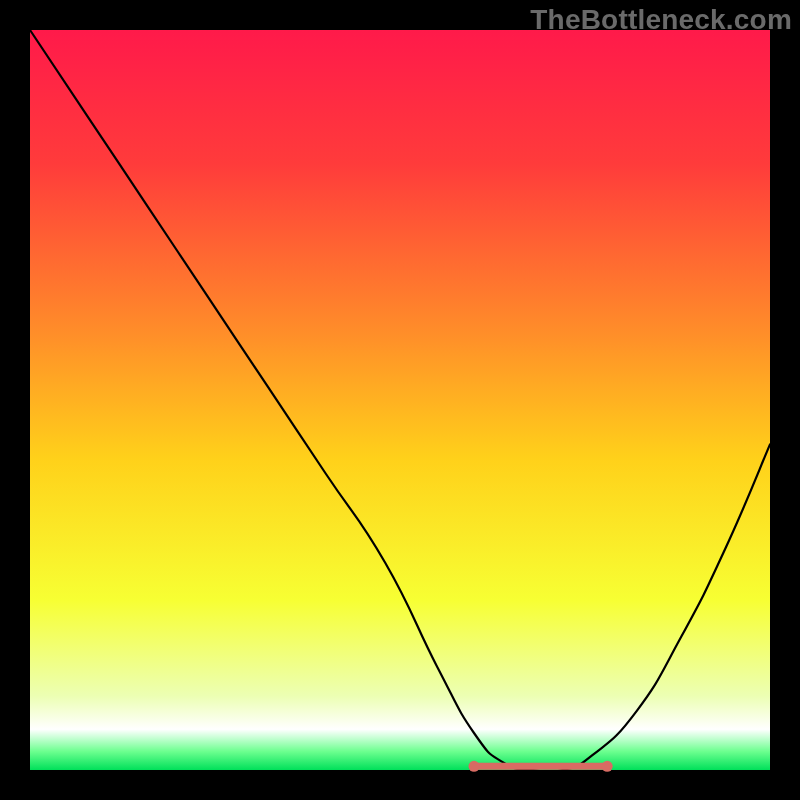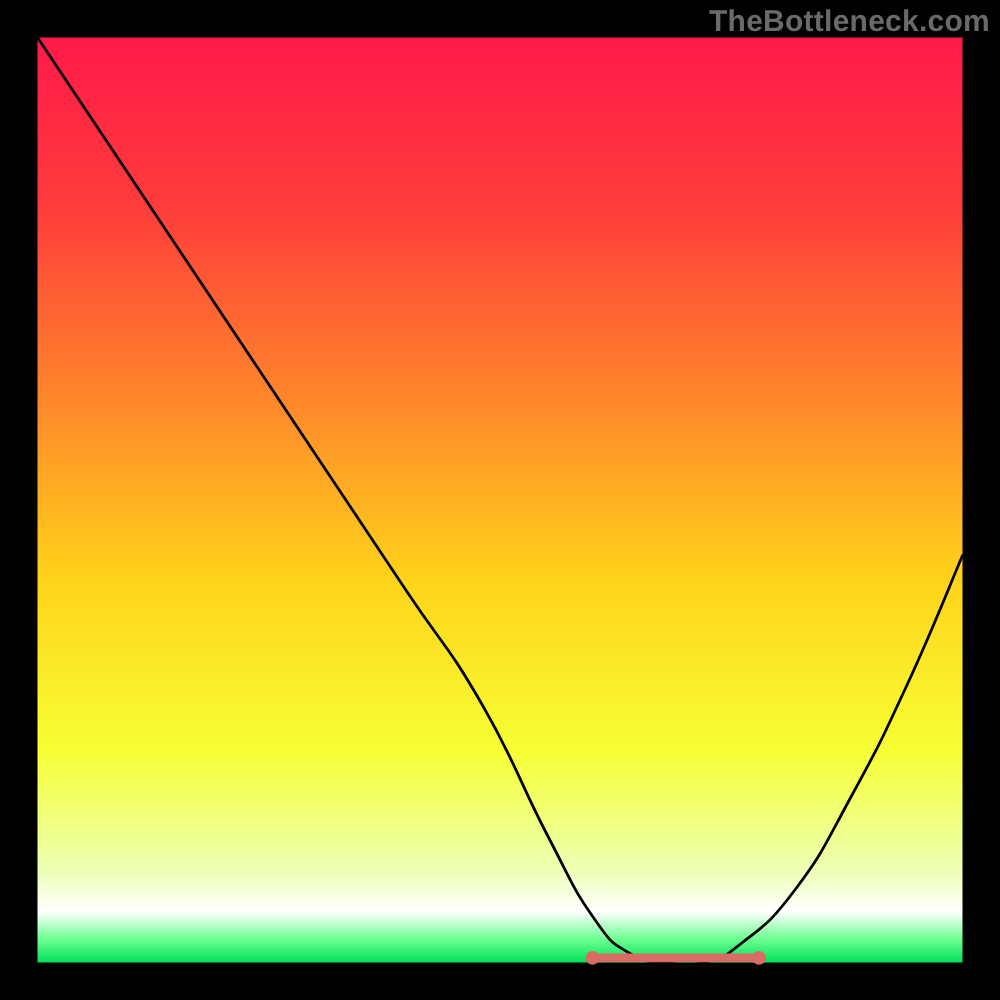--- a/index.html
+++ b/index.html
@@ -17,21 +17,21 @@
     top: 0;
     width: 800px;
     height: 800px;
     background: #000;
   }
   .watermark {
     position: absolute;
     top: 4px;
     right: 8px;
     color: #6a6a6a;
-    font-size: 24px;
+    font-size: 28px;
     font-weight: 600;
     letter-spacing: 0.2px;
     z-index: 5;
   }
   svg {
     position: absolute;
     left: 0;
     top: 0;
   }
 </style>

